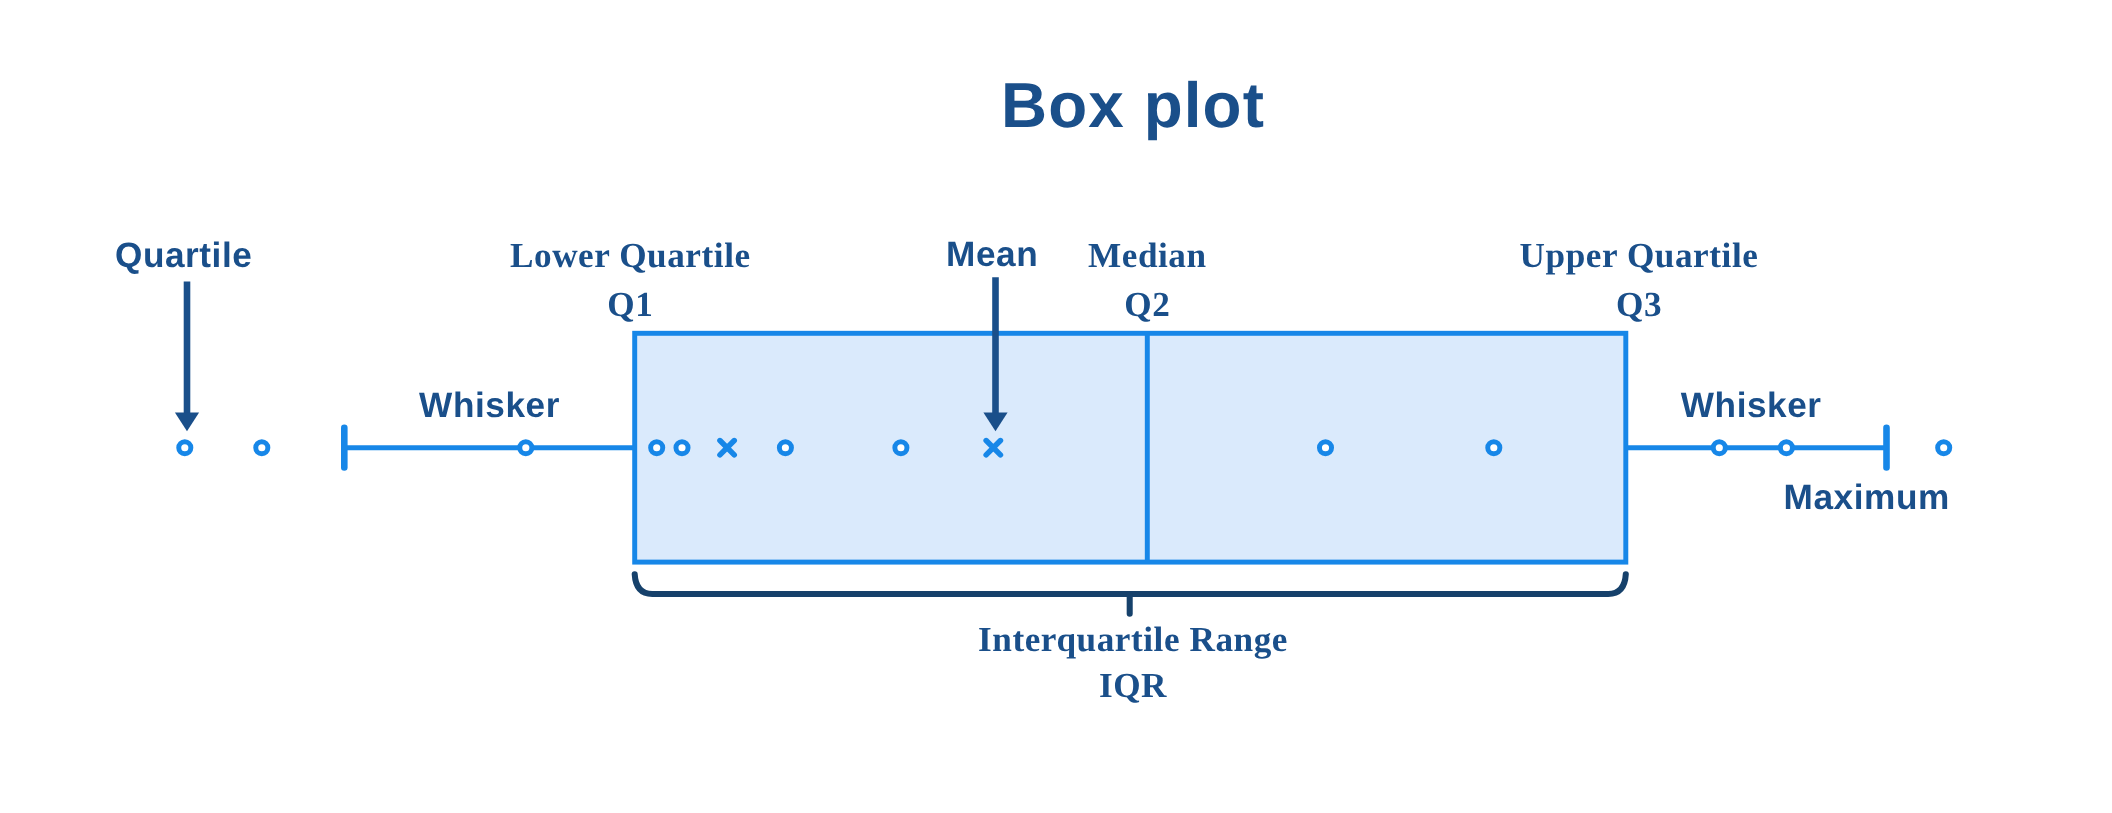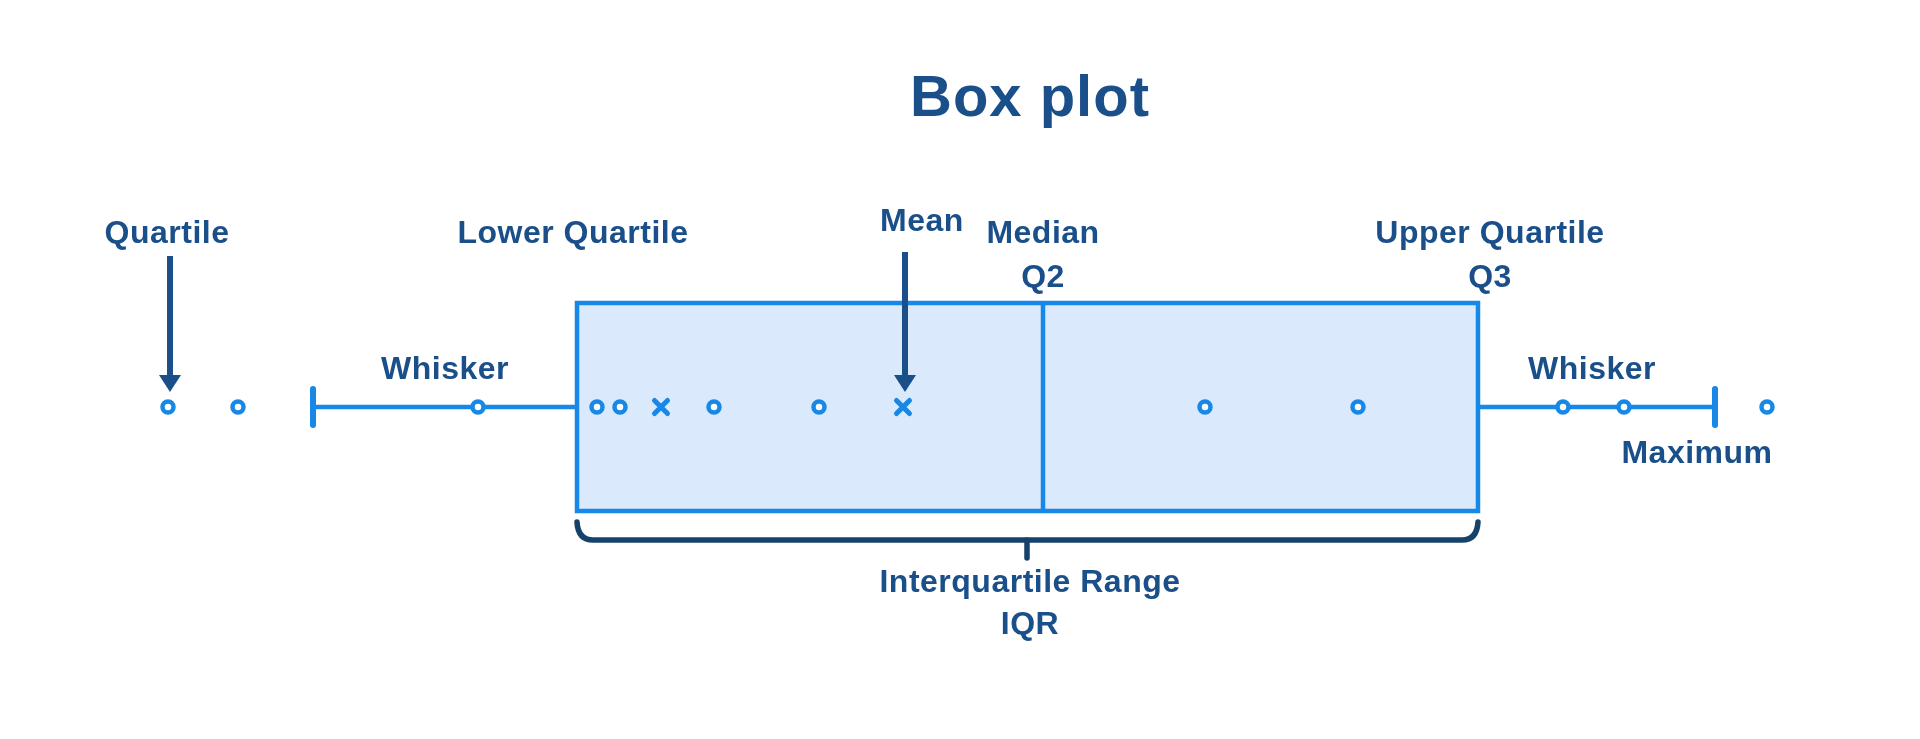--- a/index.html
+++ b/index.html
@@ -34,29 +34,29 @@
     white-space: nowrap;
   }
   .lbl-title {
     left: 1030px; top: 58px;
     font-size: 58px;
     line-height: 76px;
     letter-spacing: 1px;
   }
   .lbl-outliers      { left: 167px;  top: 210px; }
   .lbl-lower         { left: 573px;  top: 210px; }
-  .lbl-mean          { left: 902px;  top: 198px; margin-left: 20px; }
+  .lbl-mean          { left: 902px;  top: 209px; }
   .lbl-median        { left: 1043px; top: 210px; text-align: center; }
   .lbl-upper         { left: 1462px; top: 210px; margin-left: 28px; }
   .lbl-whisker-left  { left: 445px;  top: 346px; }
   .lbl-whisker-right { left: 1592px; top: 346px; }
   .lbl-minimum       { left: 308px;  top: 428px; }
   .lbl-maximum       { left: 1697px; top: 430px; }
   .lbl-iqr           { left: 1030px; top: 560px; line-height: 42px; }
-  .lbl span { display: block; }
+  .lbl span { display: block; font-family: Liberation Serif, serif; }
 </style>
 </head>
 <body>
 
 <div class="canvas">
 
   <svg class="diagram-svg" id="diagram-svg" viewBox="0 0 1920 739">
       <rect x="577" y="303" width="901" height="208" fill="#daeafc" stroke="#1787e8" stroke-width="4.5"></rect>
       <line x1="1043" y1="303" x2="1043" y2="511" stroke="#1787e8" stroke-width="4.5"></line>
       <line x1="313" y1="407" x2="577" y2="407" stroke="#1787e8" stroke-width="4.5"></line>
@@ -84,20 +84,21 @@
       <circle cx="1624" cy="407" r="5.5" fill="#ffffff" stroke="#1787e8" stroke-width="4.5"></circle>
       <circle cx="1767" cy="407" r="5.5" fill="#ffffff" stroke="#1787e8" stroke-width="4.5"></circle>
     </svg>
 
   <div class="lbl lbl-title">Box plot</div>
 
   <div class="lbl lbl-outliers">Quartile</div>
 
   <div class="lbl lbl-lower">
     <span>Lower Quartile</span>
+    <span>Q1</span>
   </div>
 
   <div class="lbl lbl-mean">Mean</div>
 
   <div class="lbl lbl-median">
     <span>Median</span>
     <span>Q2</span>
   </div>
 
   <div class="lbl lbl-upper">

